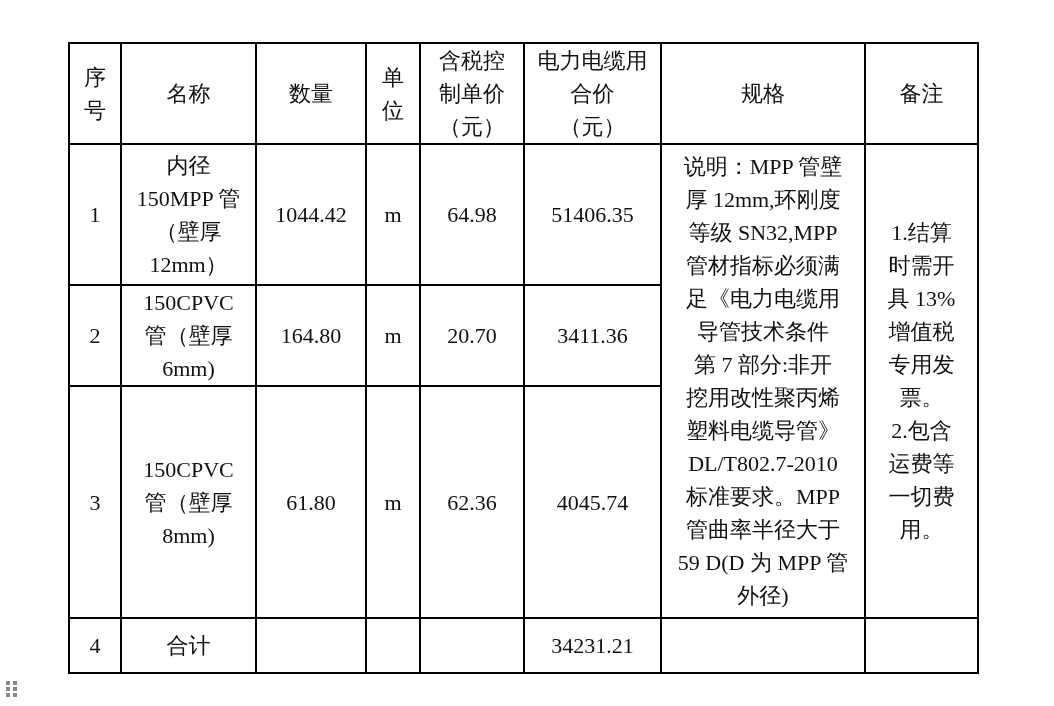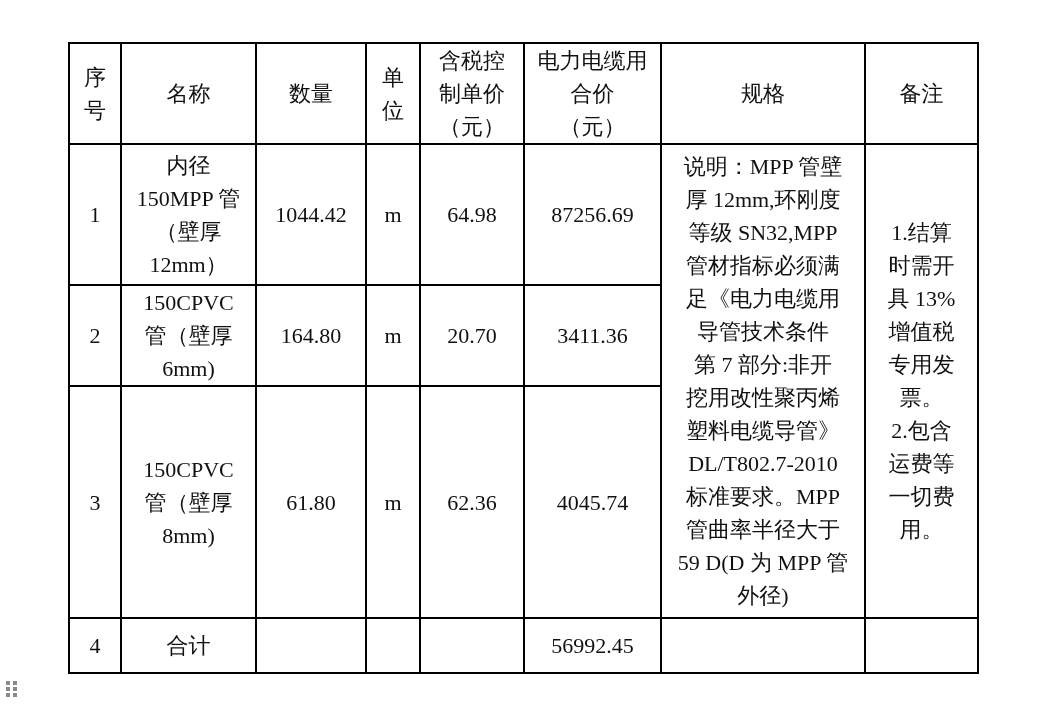--- a/index.html
+++ b/index.html
@@ -106,21 +106,21 @@
 
     <tr class="r-1">
       <td>1</td>
       <td>内径
 150MPP 管
 （壁厚
 12mm）</td>
       <td>1044.42</td>
       <td>m</td>
       <td>64.98</td>
-      <td>87256.69</td>
+      <td>51406.35</td>
       <td rowspan="3">说明：MPP 管壁
 厚 12mm,环刚度
 等级 SN32,MPP
 管材指标必须满
 足《电力电缆用
 导管技术条件
 第 7 部分:非开
 挖用改性聚丙烯
 塑料电缆导管》
 DL/T802.7-2010
@@ -161,21 +161,21 @@
       <td>62.36</td>
       <td>4045.74</td>
     </tr>
 
     <tr class="r-4">
       <td>4</td>
       <td>合计</td>
       <td></td>
       <td></td>
       <td></td>
-      <td>56992.45</td>
+      <td>34231.21</td>
       <td></td>
       <td></td>
     </tr>
   </tbody>
     </table>
 
   <div class="grip">
     <span></span>
     <span></span>
     <span></span>

